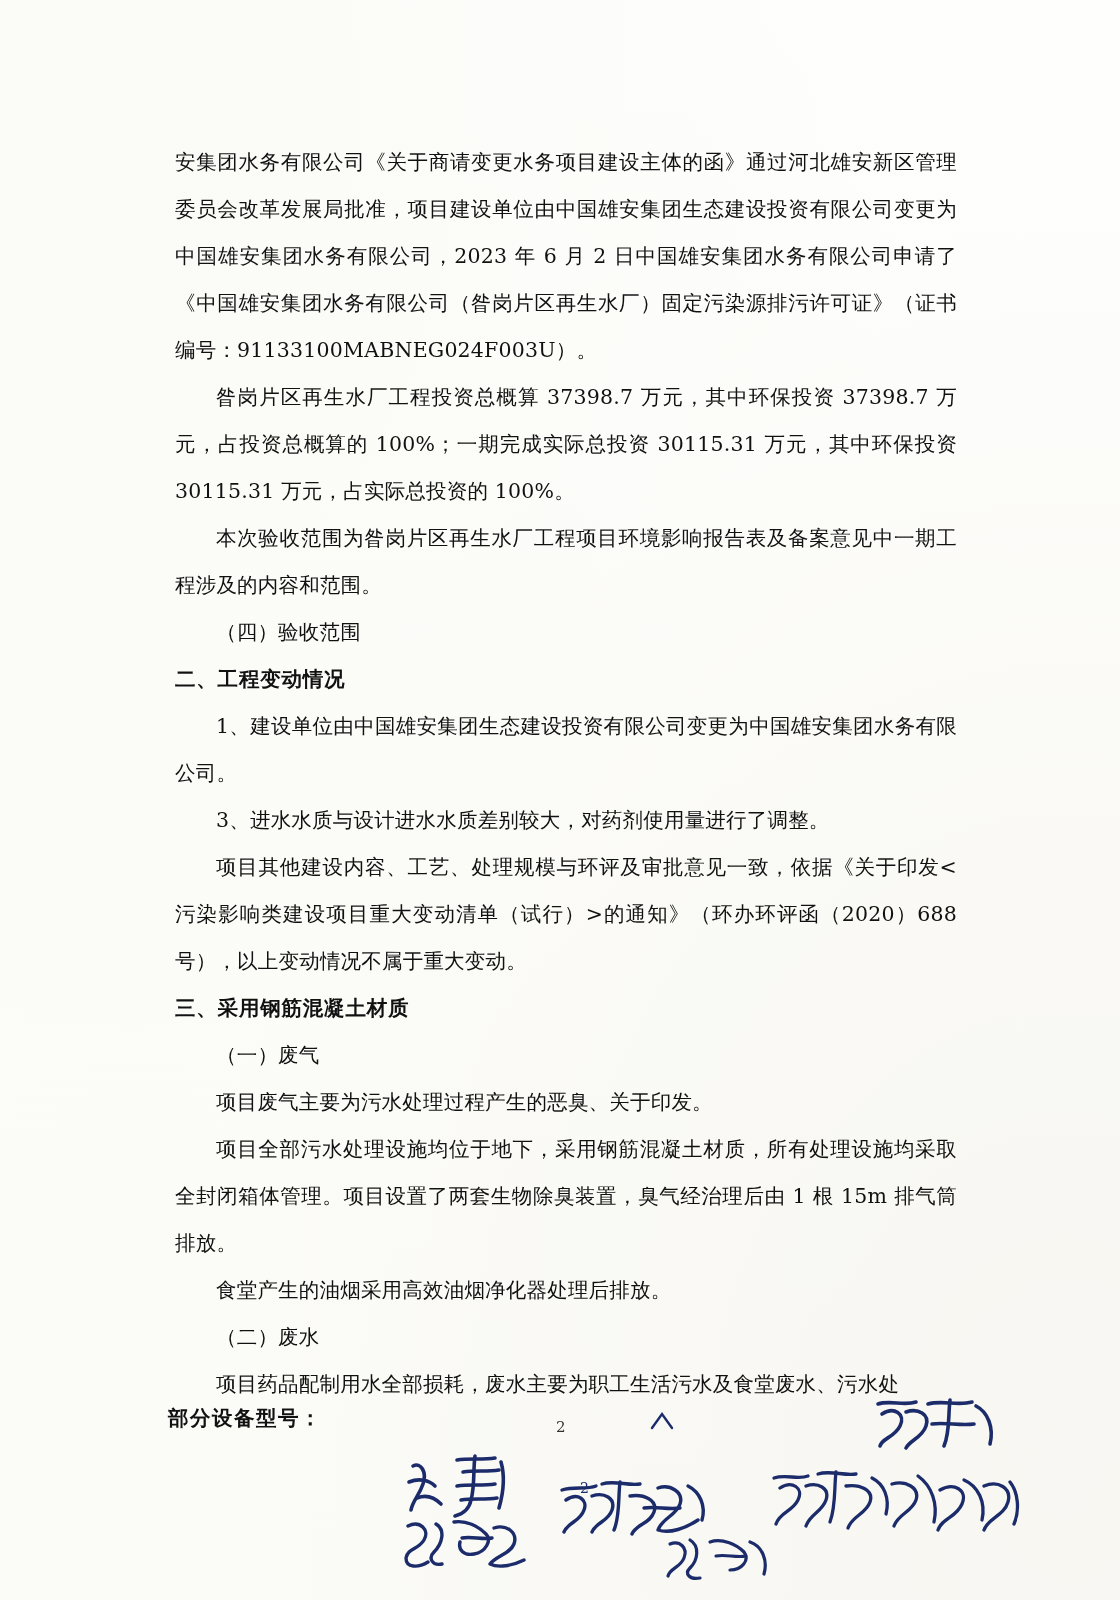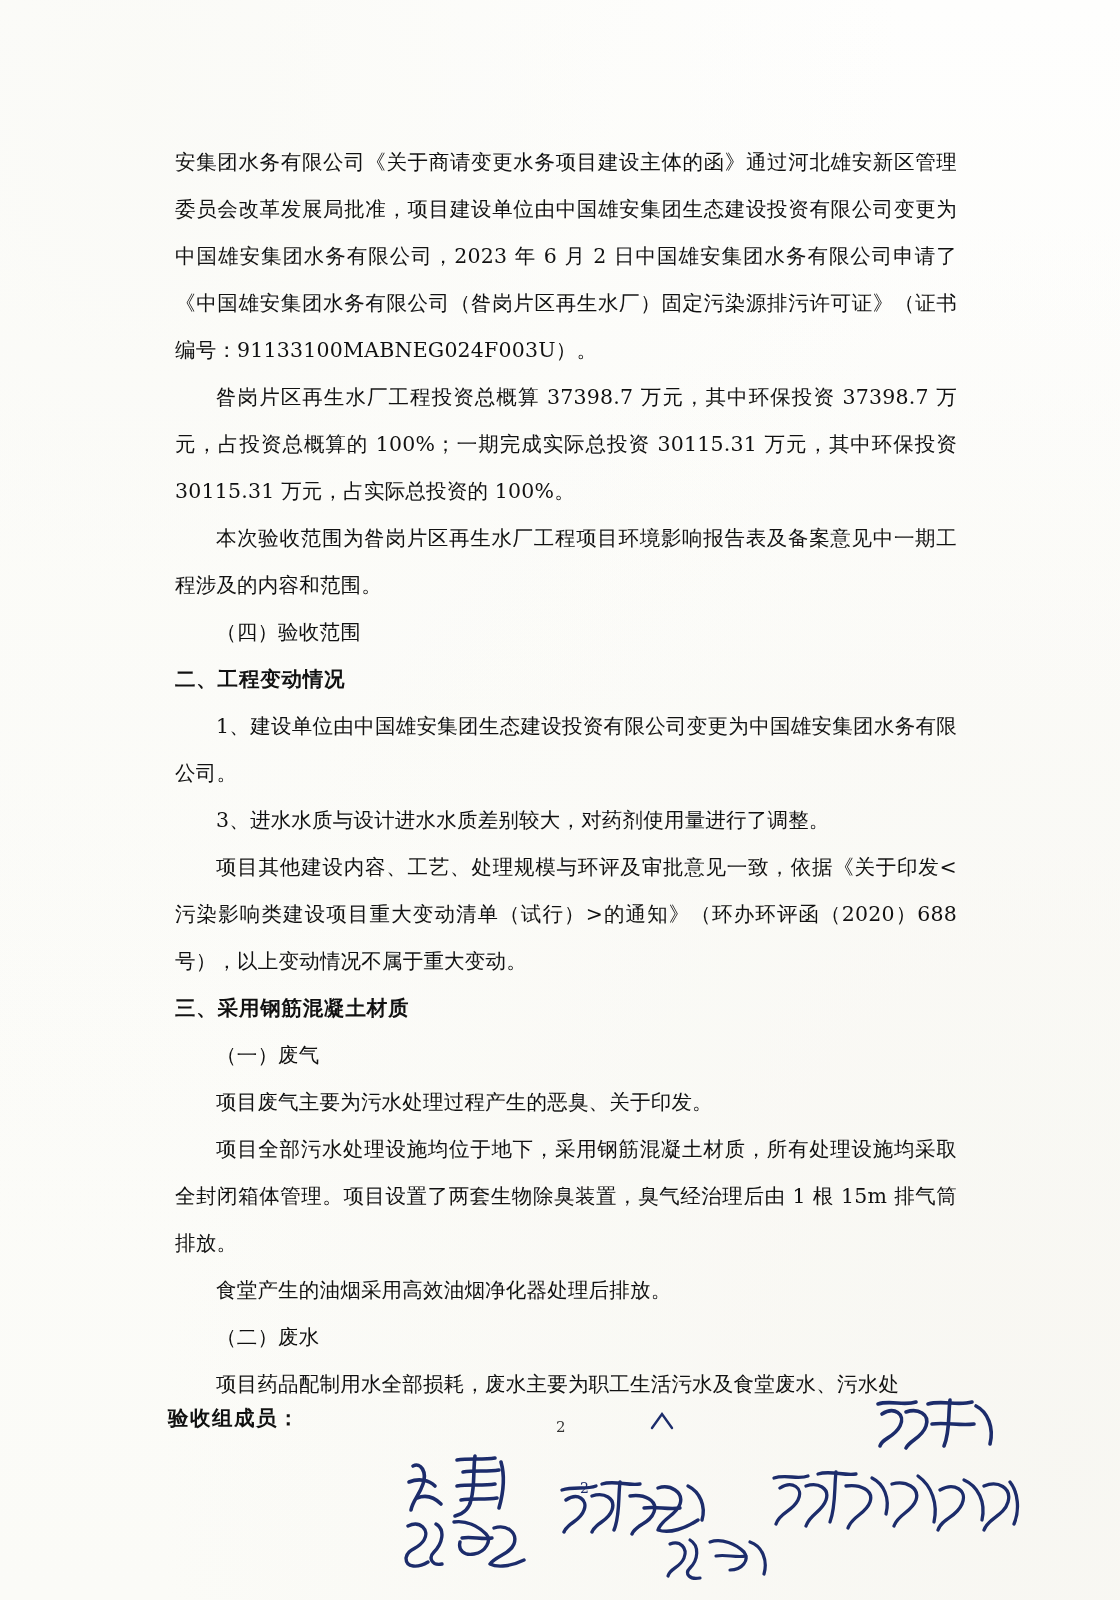--- a/index.html
+++ b/index.html
@@ -101,21 +101,21 @@
     <p class="indent">项目其他建设内容、工艺、处理规模与环评及审批意见一致，依据《关于印发&lt;污染影响类建设项目重大变动清单（试行）&gt;的通知》（环办环评函（2020）688 号），以上变动情况不属于重大变动。</p>
     <p class="heading">三、采用钢筋混凝土材质</p>
     <p class="indent">（一）废气</p>
     <p class="indent">项目废气主要为污水处理过程产生的恶臭、关于印发。</p>
     <p class="indent">项目全部污水处理设施均位于地下，采用钢筋混凝土材质，所有处理设施均采取全封闭箱体管理。项目设置了两套生物除臭装置，臭气经治理后由 1 根 15m 排气筒排放。</p>
     <p class="indent">食堂产生的油烟采用高效油烟净化器处理后排放。</p>
     <p class="indent">（二）废水</p>
     <p class="indent">项目药品配制用水全部损耗，废水主要为职工生活污水及食堂废水、污水处</p>
   </div>
 
-  <div class="footer-label">验收组成员：</div>
+  <div class="footer-label">部分设备型号：</div>
 
   <div class="pagenum">2</div>
 
   <div class="sig-layer">
 
     <div class="sig" style="left:405px; top:1452px;">
       <svg width="120" height="70" viewBox="0 0 120 70">
         <g fill="none" stroke="#1c2c6b" stroke-width="3.6" stroke-linecap="round" stroke-linejoin="round">
           <path d="M8 14 C16 10 22 20 18 32 C14 44 8 48 6 58"></path>
           <path d="M4 30 C14 26 24 28 30 34"></path>

